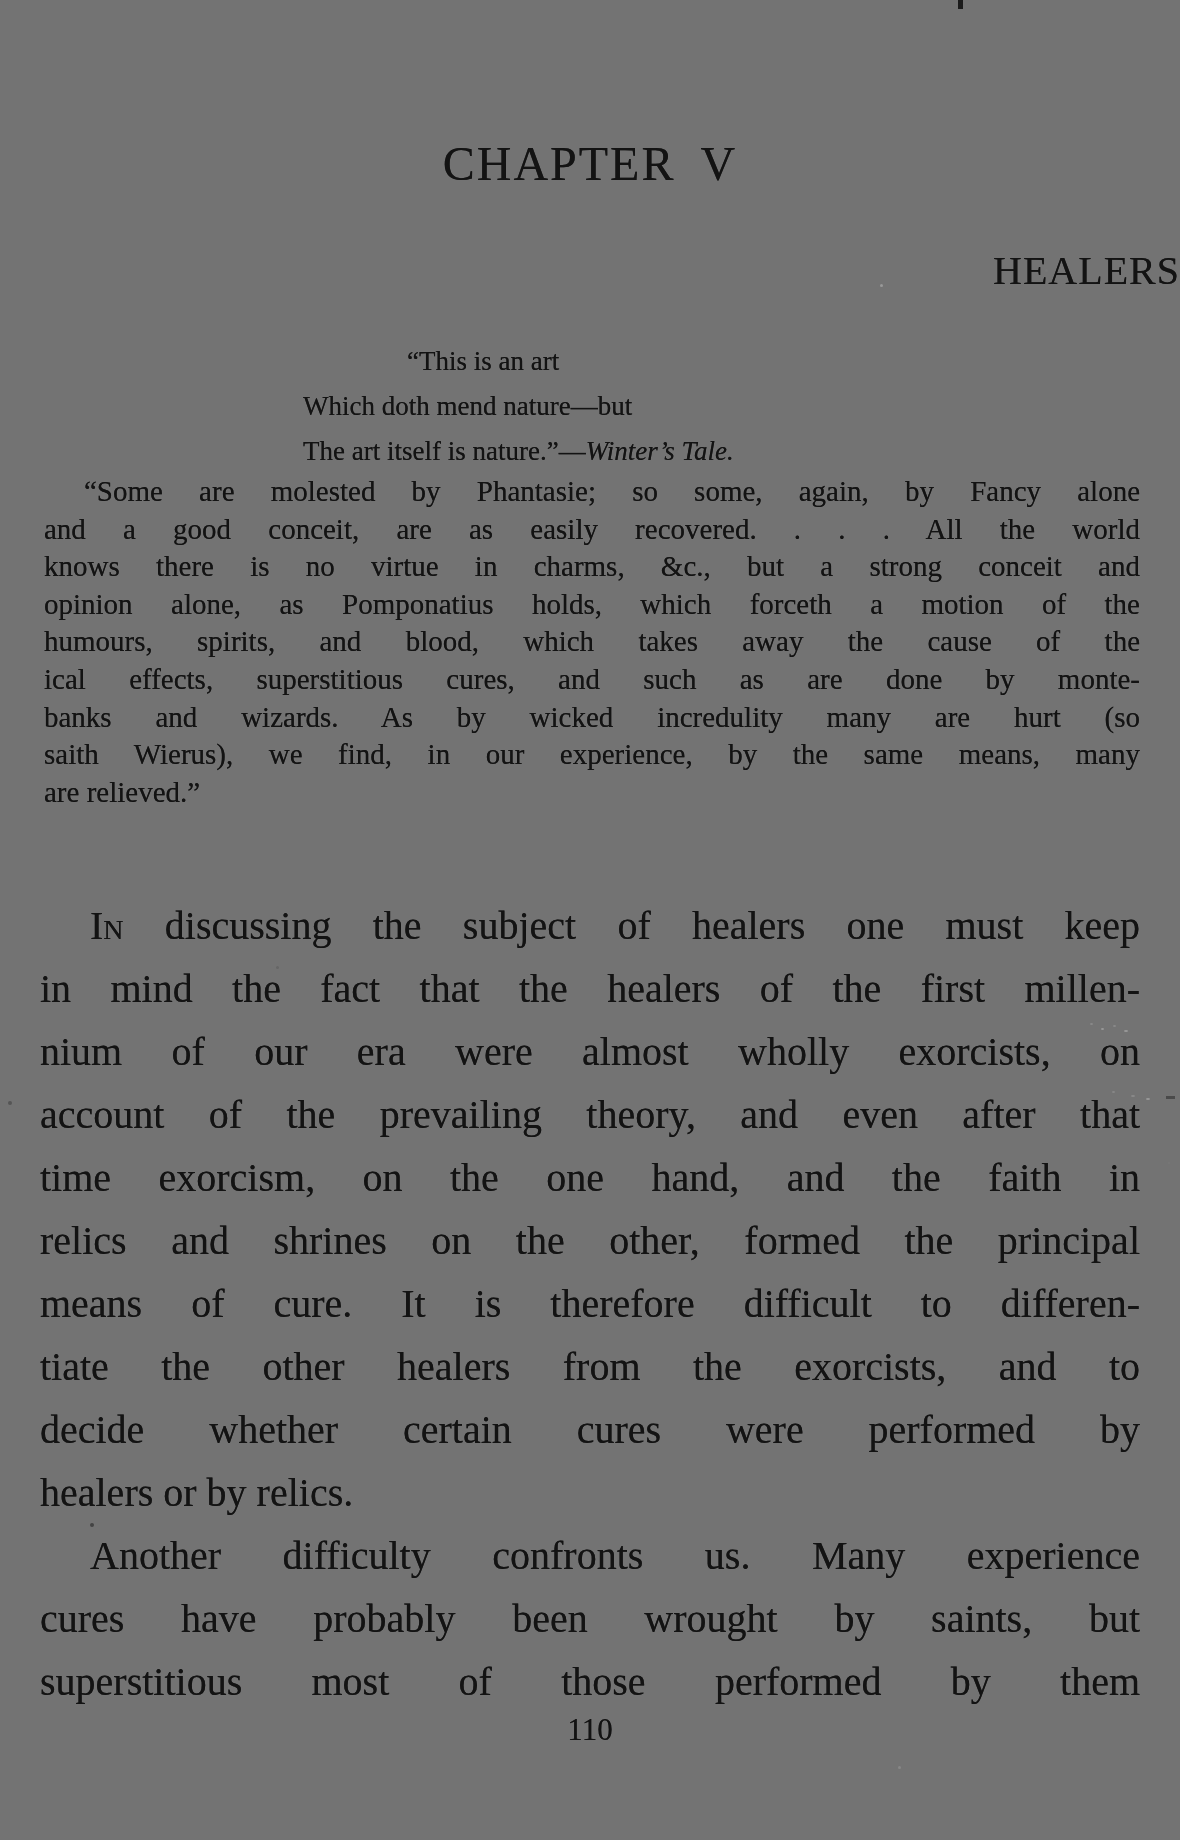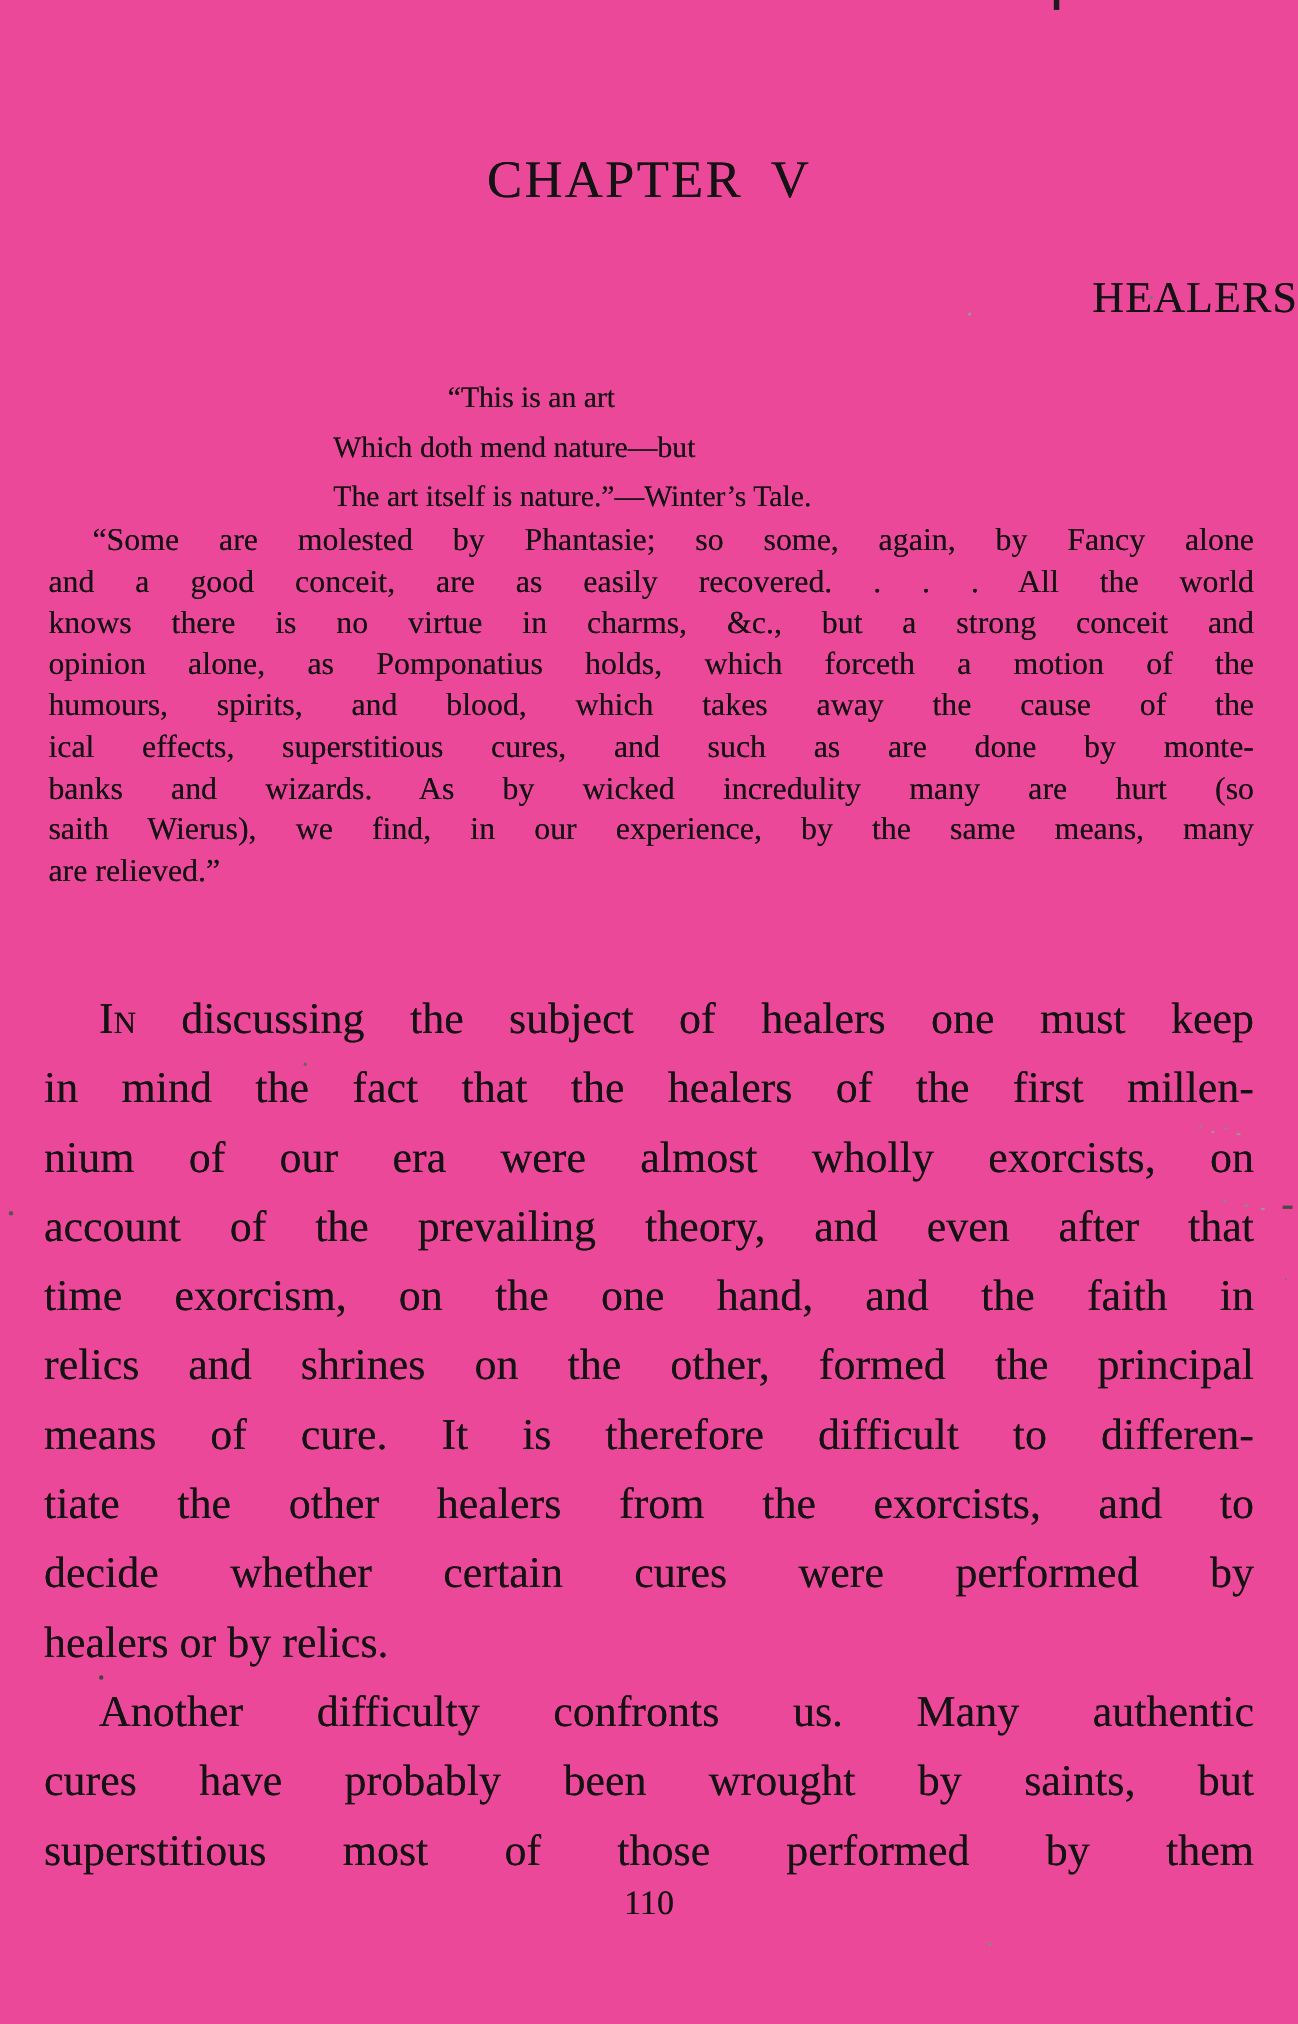--- a/index.html
+++ b/index.html
@@ -4,21 +4,21 @@
 <style>
   html, body {
     margin: 0;
     padding: 0;
     background: #ffffff;
   }
   .page {
     position: relative;
     width: 1180px;
     height: 1840px;
-    background: #ec4899;
+    background: #737373;
     overflow: hidden;
     font-family: "Liberation Serif", "DejaVu Serif", serif;
     color: #131313;
     text-shadow: 0 0 0.5px rgba(0,0,0,0.65);
   }
 
   
   .chapter-title {
     position: absolute;
     top: 136px;
@@ -44,21 +44,21 @@
   .epigraph {
     position: absolute;
     top: 339px;
     left: 303px;
     width: 700px;
     font-size: 27px;
     line-height: 45px;
     white-space: nowrap;
   }
   .ep-line.ep-indent { padding-left: 104px; }
-  .italic { }
+  .italic { font-style: italic; }
 
   
   .blockquote {
     position: absolute;
     top: 473px;
     left: 44px;
     width: 1096px;
     font-size: 29px;
     line-height: 37.6px;
   }
@@ -144,21 +144,21 @@
       <div class="body-line">nium of our era were almost wholly exorcists, on</div>
       <div class="body-line">account of the prevailing theory, and even after that</div>
       <div class="body-line">time exorcism, on the one hand, and the faith in</div>
       <div class="body-line">relics and shrines on the other, formed the principal</div>
       <div class="body-line">means of cure. It is therefore difficult to differen-</div>
       <div class="body-line">tiate the other healers from the exorcists, and to</div>
       <div class="body-line">decide whether certain cures were performed by</div>
       <div class="body-line last">healers or by relics.</div>
     </div>
     <div class="paragraph">
-      <div class="body-line first">Another difficulty confronts us. Many authentic</div>
+      <div class="body-line first">Another difficulty confronts us. Many experience</div>
       <div class="body-line">cures have probably been wrought by saints, but</div>
       <div class="body-line">superstitious most of those performed by them</div>
     </div>
   </div>
 
   <div class="page-number">110</div>
 
   <div class="mark" style="left:958px; top:0; width:5px; height:9px;"></div>
   <div class="speck" style="left:1045px; top:269px; width:3px; height:3px; background:#777;"></div>
   <div class="speck" style="left:880px; top:284px; width:3px; height:3px; background:#999;"></div>

